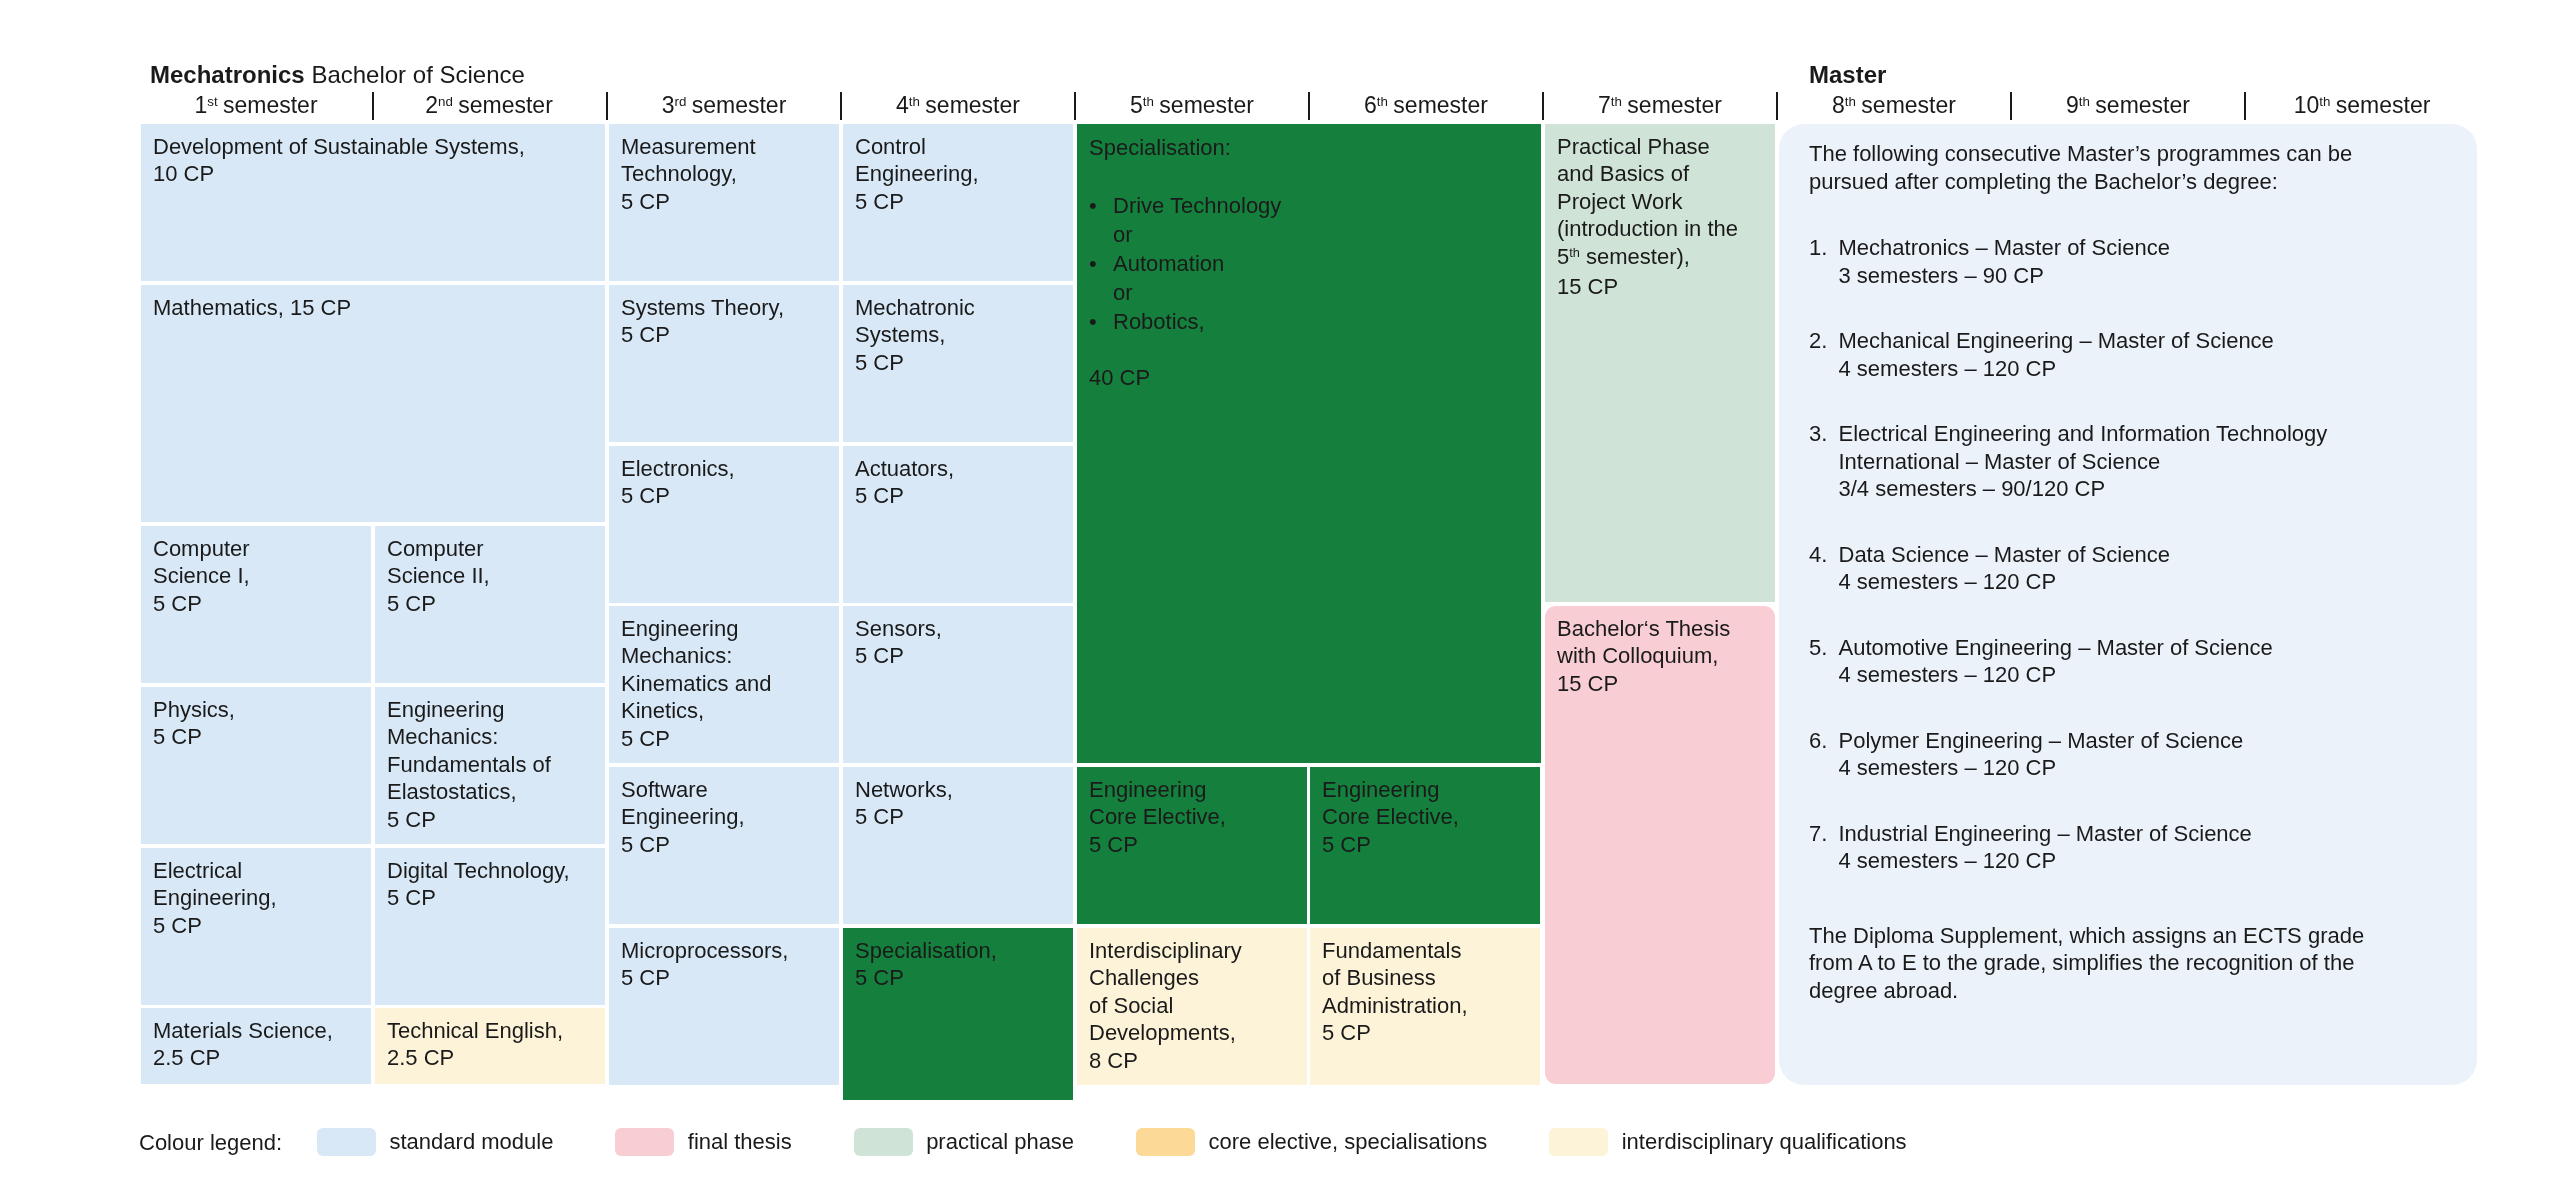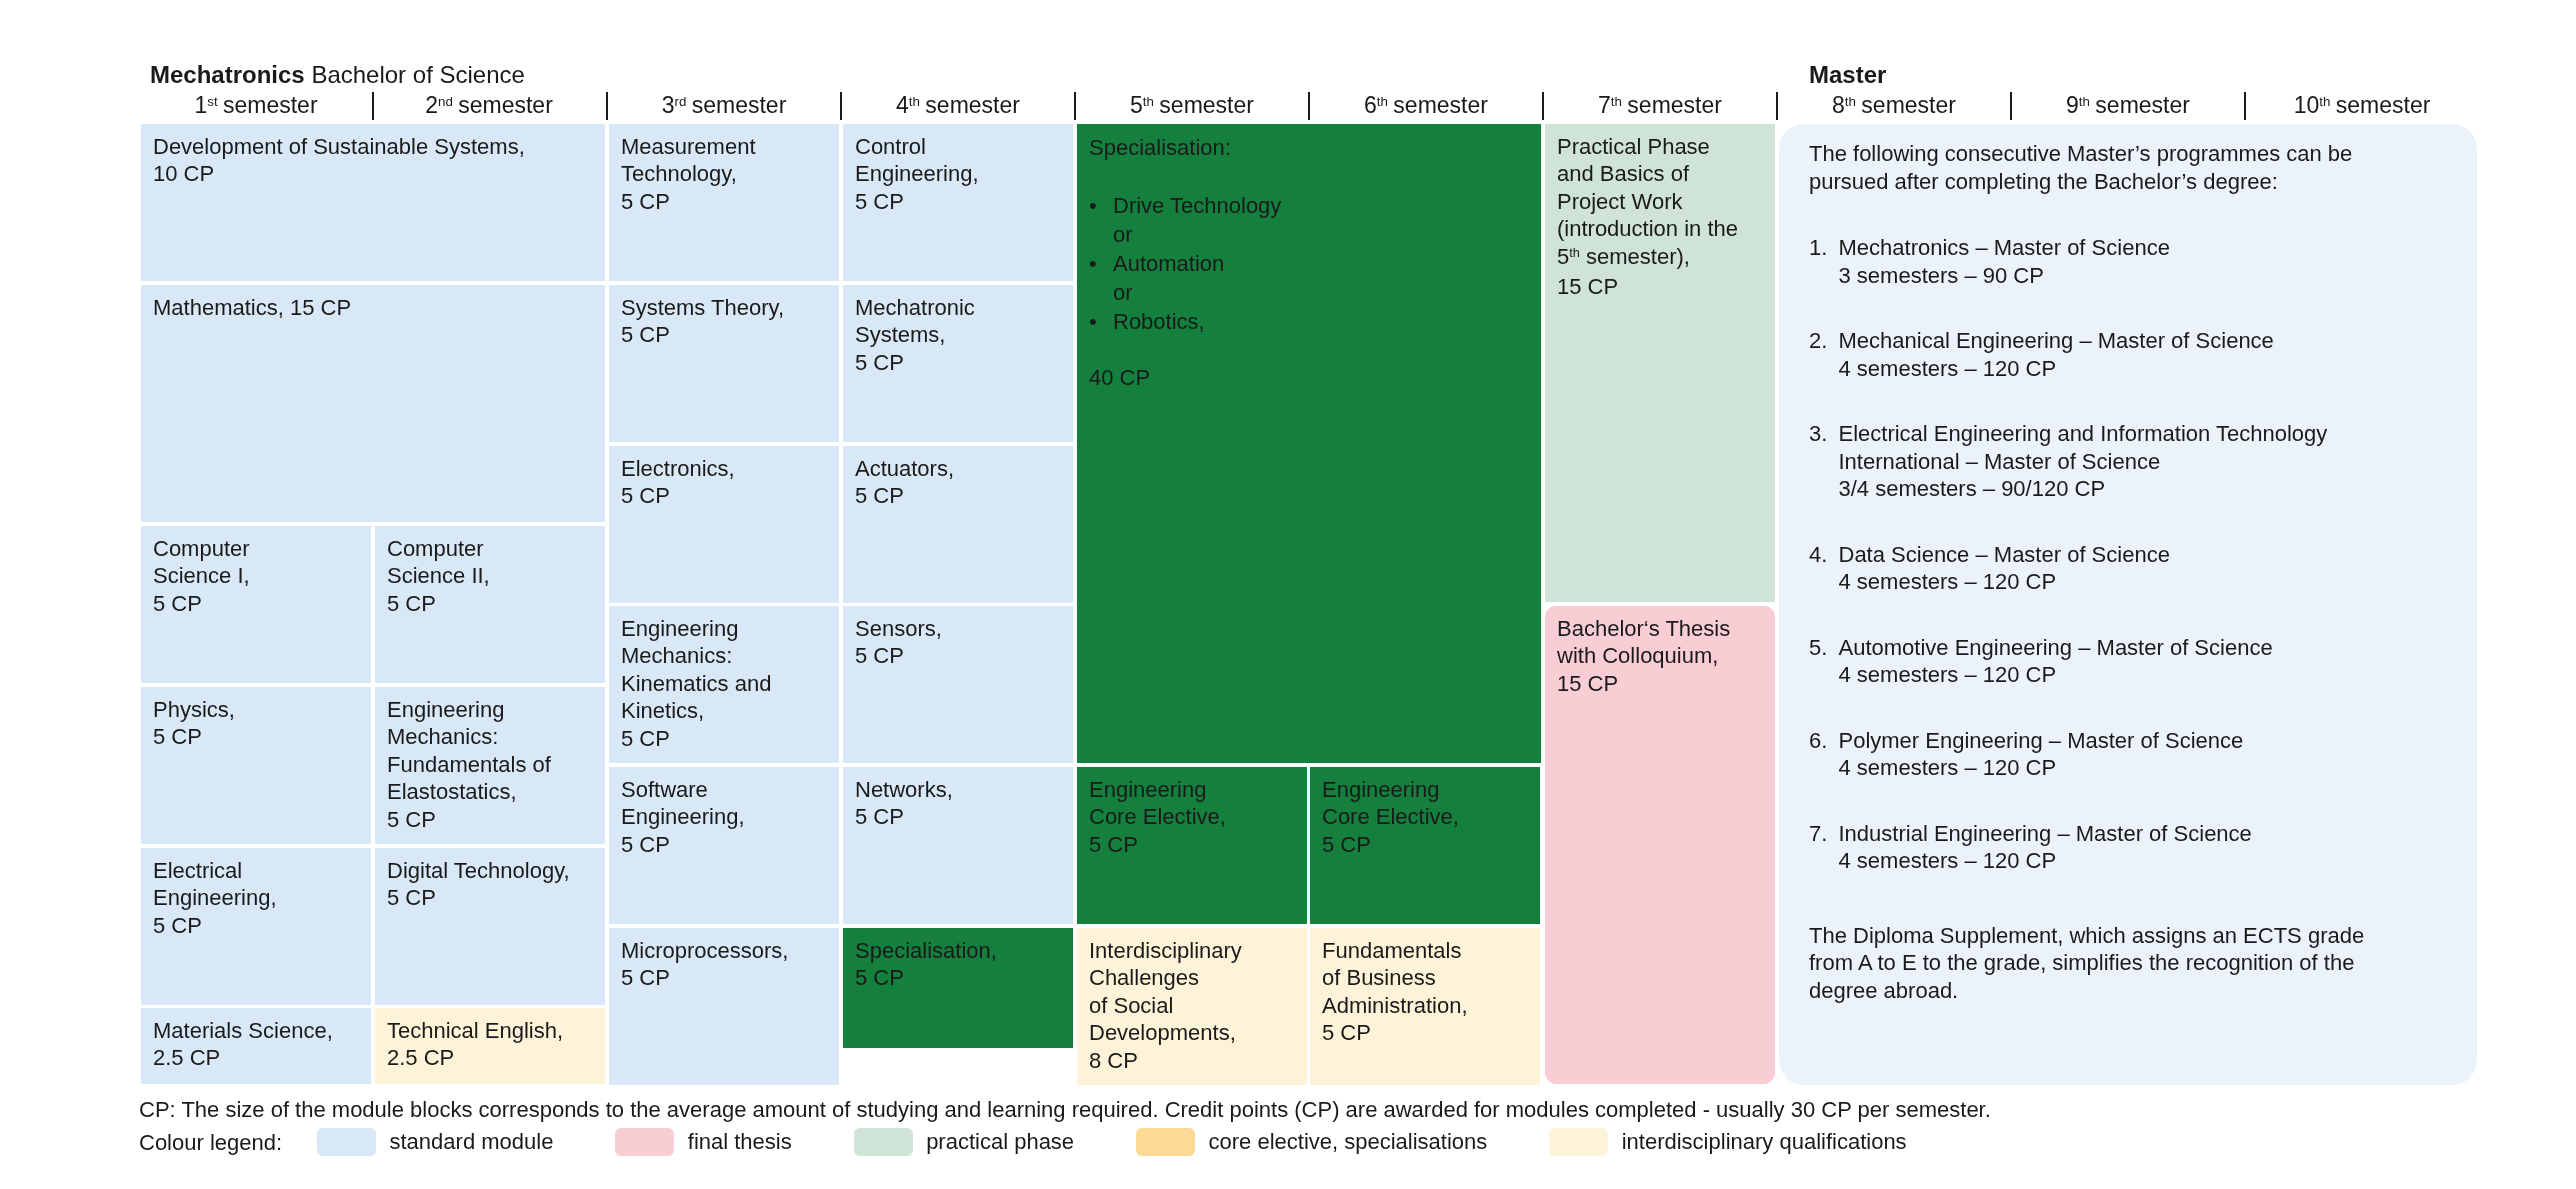--- a/index.html
+++ b/index.html
@@ -135,21 +135,21 @@
 5 CP</div>
   <div class="blk std pre" style="left:843px;top:285px;width:230px;height:157px;">Mechatronic
 Systems,
 5 CP</div>
   <div class="blk std pre" style="left:843px;top:446px;width:230px;height:157px;">Actuators,
 5 CP</div>
   <div class="blk std pre" style="left:843px;top:606px;width:230px;height:157px;">Sensors,
 5 CP</div>
   <div class="blk std pre" style="left:843px;top:767px;width:230px;height:157px;">Networks,
 5 CP</div>
-  <div class="blk ele pre" style="left:843px;top:928px;width:230px;height:120px;">Specialisation,
+  <div class="blk ele pre" style="left:843px;top:928px;width:230px;height:172px;">Specialisation,
 5 CP</div>
 
   <div class="blk ele" style="left:1077px;top:124px;width:464px;height:639px;">
     <div class="spec-title">Specialisation:</div>
     <div class="spec-list">
       <div class="spec-row">
           <span class="spec-dot">•</span>
           <span>Drive Technology</span>
         </div>
       <div class="spec-row">
@@ -237,21 +237,20 @@
     <div class="m-item">
         <span class="m-num">7.</span>
         <div class="m-lines">Industrial Engineering – Master of Science
 4 semesters – 120 CP</div>
       </div>
     <div class="m-closing">The Diploma Supplement, which assigns an ECTS grade
 from A to E to the grade, simplifies the recognition of the
 degree abroad.</div>
   </div>
 
-  <div class="cp-note">CP: The size of the module blocks corresponds to the average amount of studying and learning required. Credit points (CP) are awarded for modules completed - usually 30 CP per semester.</div>
   <div class="legend">
     <span class="legend-label">Colour legend:</span>
     <span class="legend-entry">
         <span class="swatch sw-std"></span>
         <span>standard module</span>
       </span>
     <span class="legend-entry">
         <span class="swatch sw-pnk"></span>
         <span>final thesis</span>
       </span>

